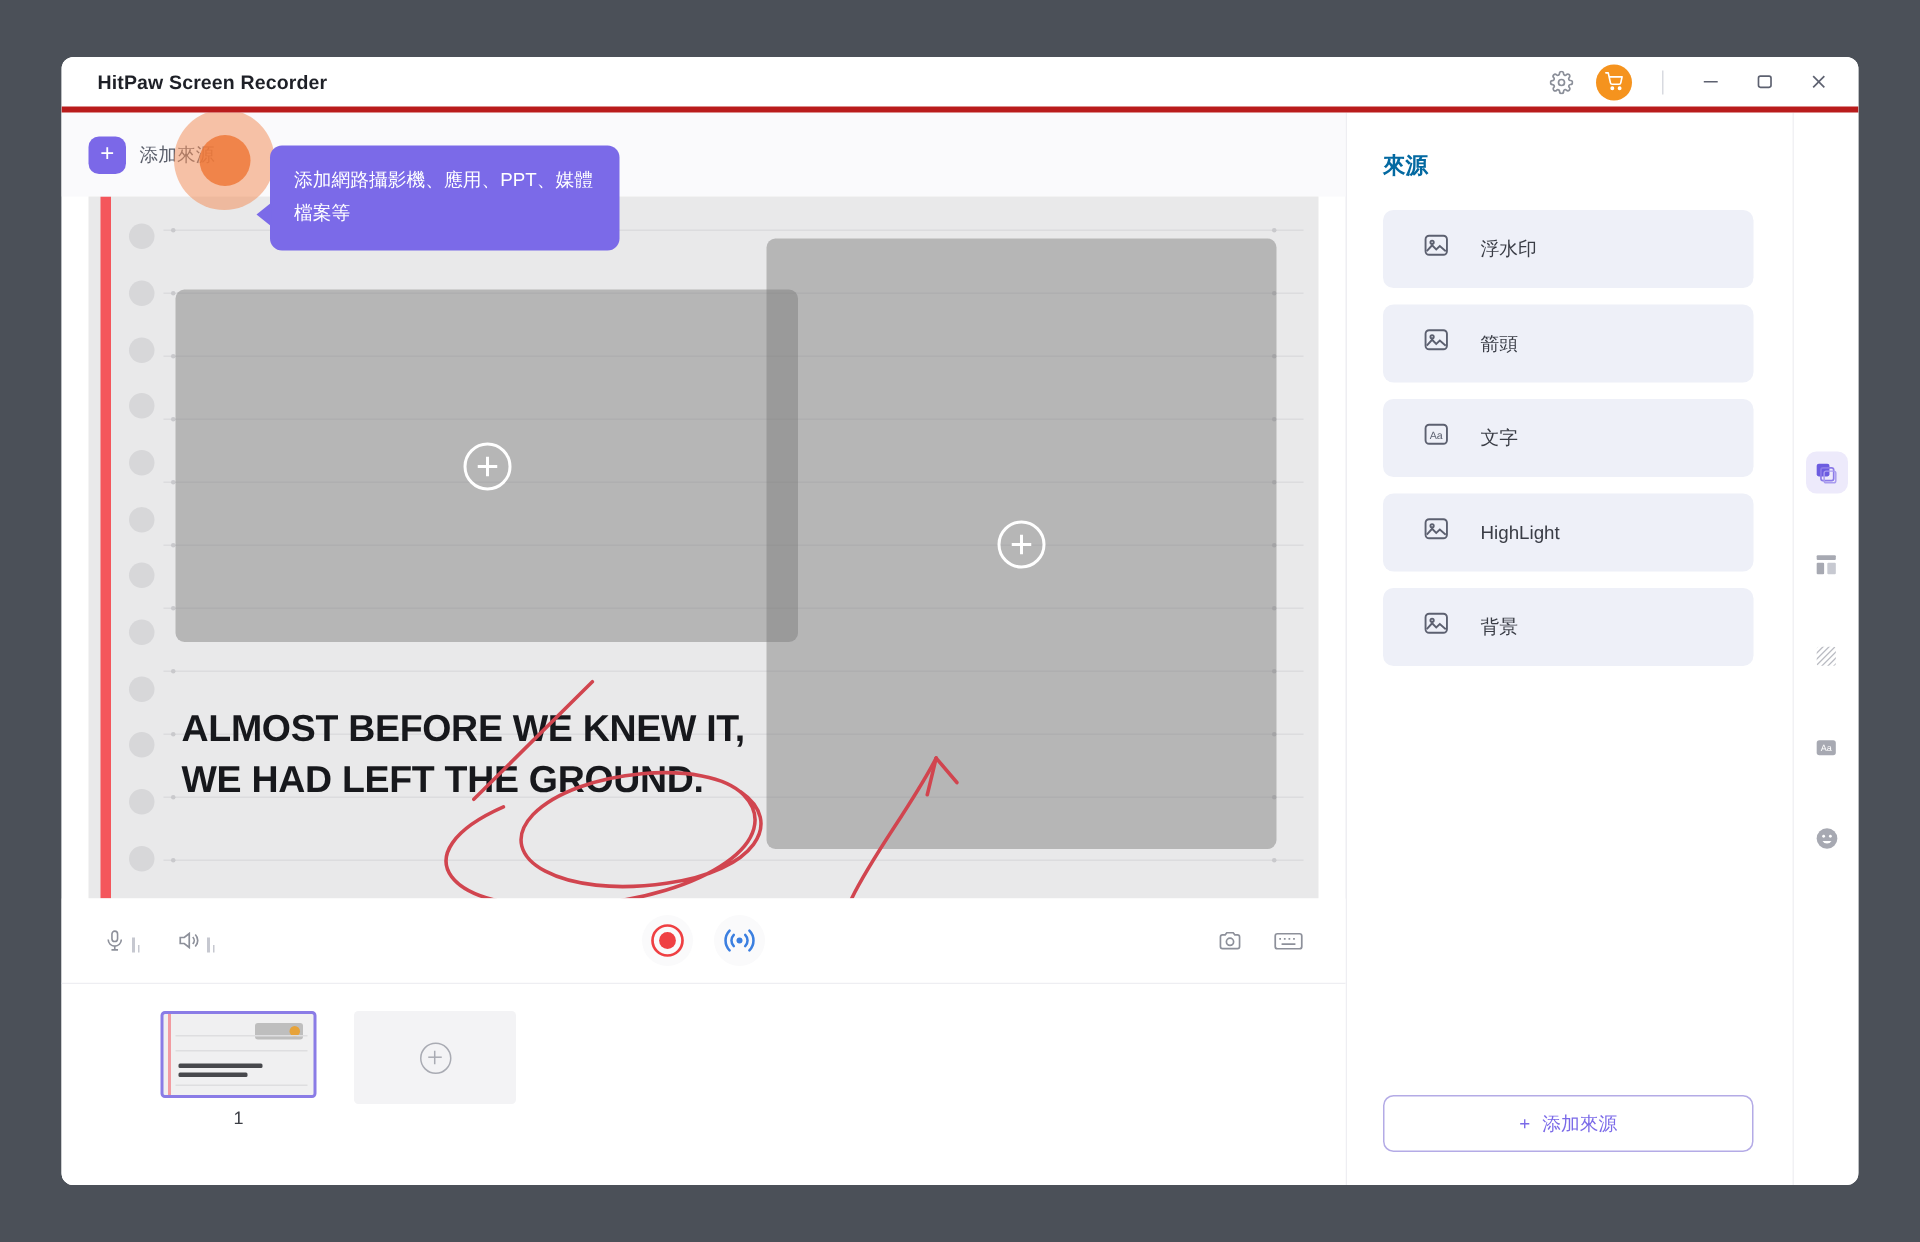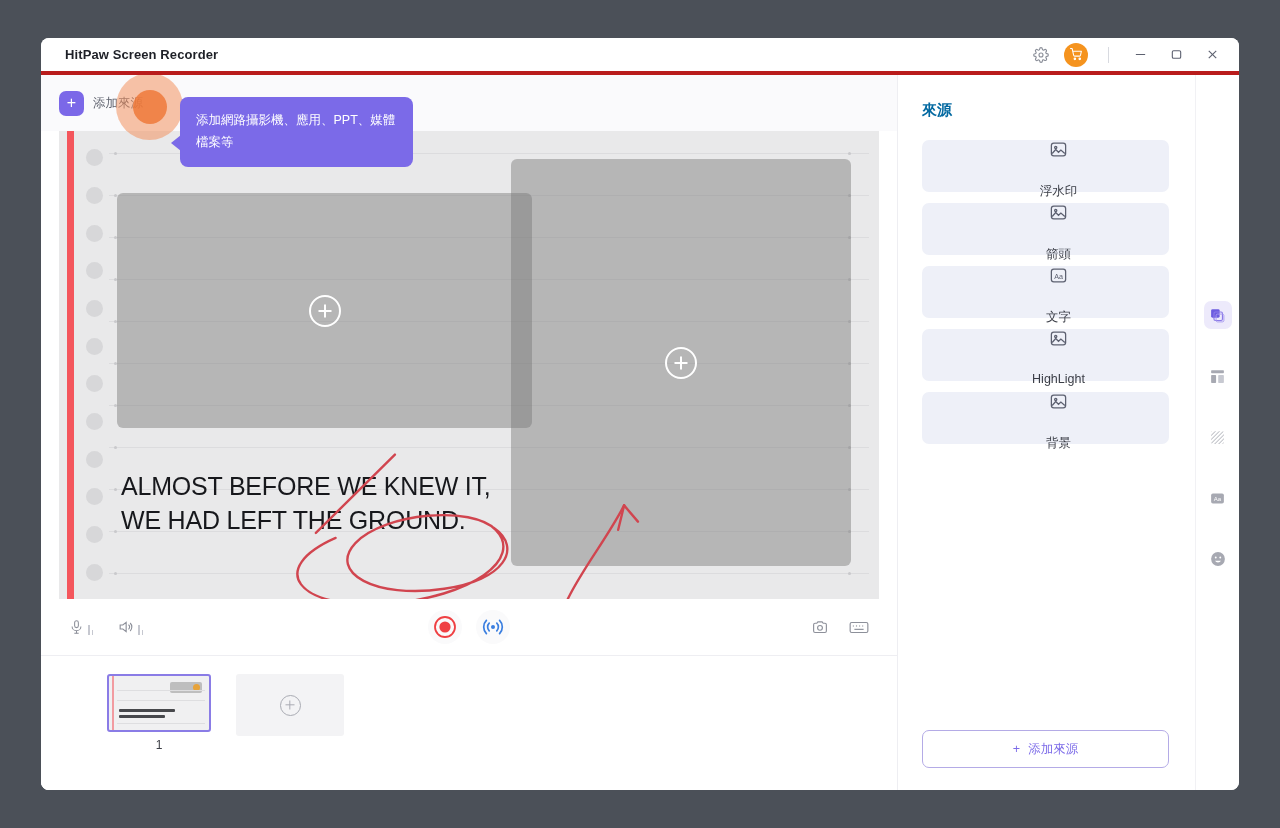--- a/index.html
+++ b/index.html
@@ -249,21 +249,21 @@
     padding: 0 14px;
     gap: 8px;
   }
   .wm-text { display: flex; flex-direction: column; gap: 2px; }
   .wm-small { font-size: 11px; color: #e2e2e2; letter-spacing: .3px; }
   .wm-big { font-size: 25px; color: #e8e8e8; letter-spacing: -.4px; }
   .headline {
     position: absolute;
     left: 62px; top: 338px;
     font-size: 25px;
-    font-weight: normal;
+    font-weight: bold;
     color: #17181c;
     line-height: 1.36;
     letter-spacing: -.2px;
     white-space: nowrap;
   }
   .annot-svg {
     position: absolute;
     left: 0; top: 0;
     width: 100%; height: 100%;
     pointer-events: none;
@@ -380,21 +380,20 @@
   .src-list { display: flex; flex-direction: column; gap: 11px; }
   .src-item {
     height: 52px;
     background: #eef0f8;
     border-radius: 7px;
     display: flex;
     align-items: center;
     padding-left: 26px;
     gap: 20px;
     cursor: pointer;
-    flex-direction: column;
   }
   .src-label { font-size: 12.5px; color: #3a3d46; }
   .panel-spacer { flex: 1; }
   .add-source-btn {
     height: 38px;
     border: 1px solid #b4abe6;
     border-radius: 7px;
     display: flex;
     align-items: center;
     justify-content: center;

